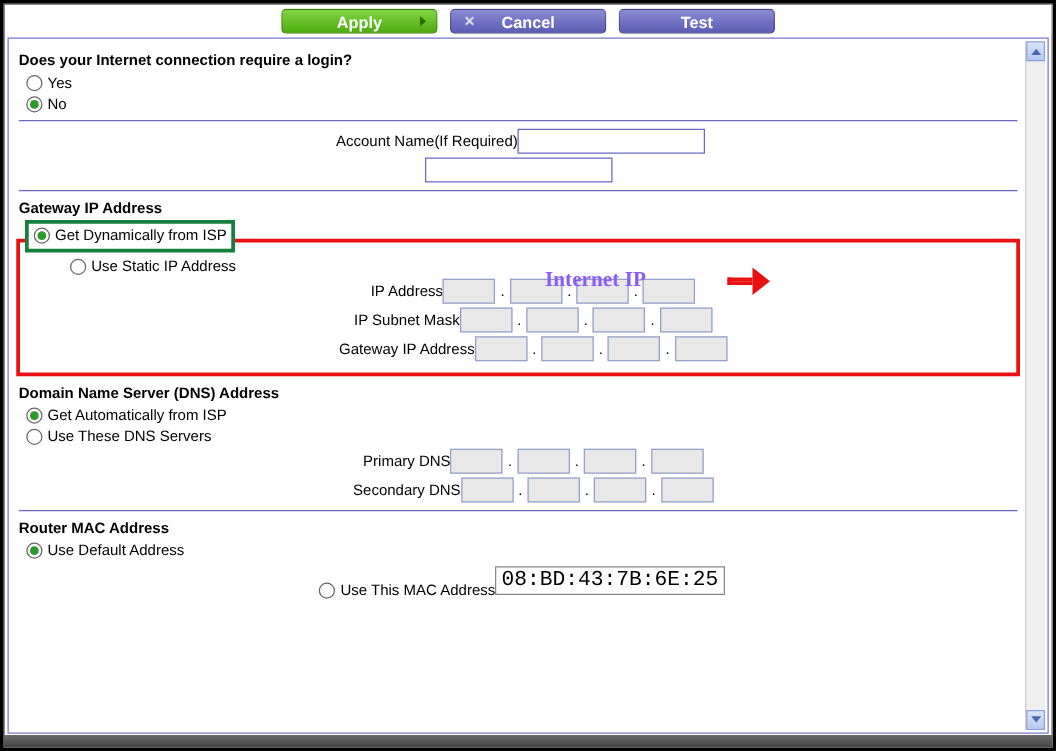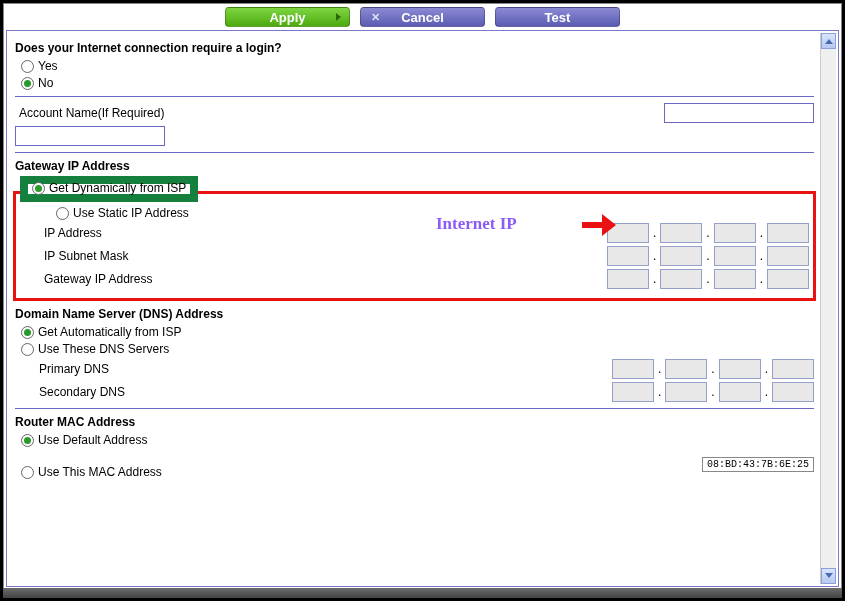--- a/index.html
+++ b/index.html
@@ -108,21 +108,21 @@
     border: 1px solid #666; background: #fff;
     display: inline-flex; align-items: center; justify-content: center;
     cursor: pointer; flex-shrink: 0;
   }
   .radio.checked::after {
     content: ""; width: 7px; height: 7px; border-radius: 50%;
     background: #2a9b2a;
   }
   .hr { border: none; border-top: 1px solid #6a68c0; margin: 6px 0; }
   .form-row {
-    display: flex; align-items: center; justify-content: space-between;
+    display: flex; align-items: center; justify-content: center;
     margin: 3px 0;
   }
   .form-row .lbl { padding-left: 4px; }
   .text-input {
     width: 150px; height: 20px;
     border: 1px solid #6a68c0; background: #fff;
   }
   .indent { padding-left: 24px; }
   .ipcells {
     display: inline-flex; align-items: center; gap: 2px;
@@ -135,21 +135,21 @@
   .ipcells .dot { padding: 0 2px; }
   .redbox-outer {
     border: 3px solid #e91111;
     margin: 4px -2px 6px -2px;
     padding: 2px 4px 6px 4px;
     position: relative;
   }
   .redbox-inner {
     position: absolute;
     left: 4px; top: -18px;
-    border: 8px solid #15803d;
+    border: 3px solid #15803d;
     background: #fff;
     padding: 0 4px 2px 4px;
     height: 26px;
     display: flex; align-items: center;
   }
   .ann-label {
     position: absolute;
     left: 420px; top: 20px;
     color: #8b5cf6; font-weight: bold;
     font-family: "Times New Roman", serif;
@@ -166,21 +166,21 @@
   }
   .ann-arrow .head {
     position: absolute; left: 20px; top: -2px;
     border-left: 14px solid #e91111;
     border-top: 11px solid transparent;
     border-bottom: 11px solid transparent;
   }
   .mac-box {
     font-family: "Courier New", monospace;
     background: #fff; border: 1px solid #888;
-    padding: 1px 4px; font-size: 10px;
+    padding: 1px 4px; font-size: 17px;
   }
   .bottom-bar {
     position: absolute;
     left: 3px; right: 3px; bottom: 3px; height: 10px;
     background: linear-gradient(#6a6a6a,#444);
   }
 </style>
 </head>
 <body>
 

